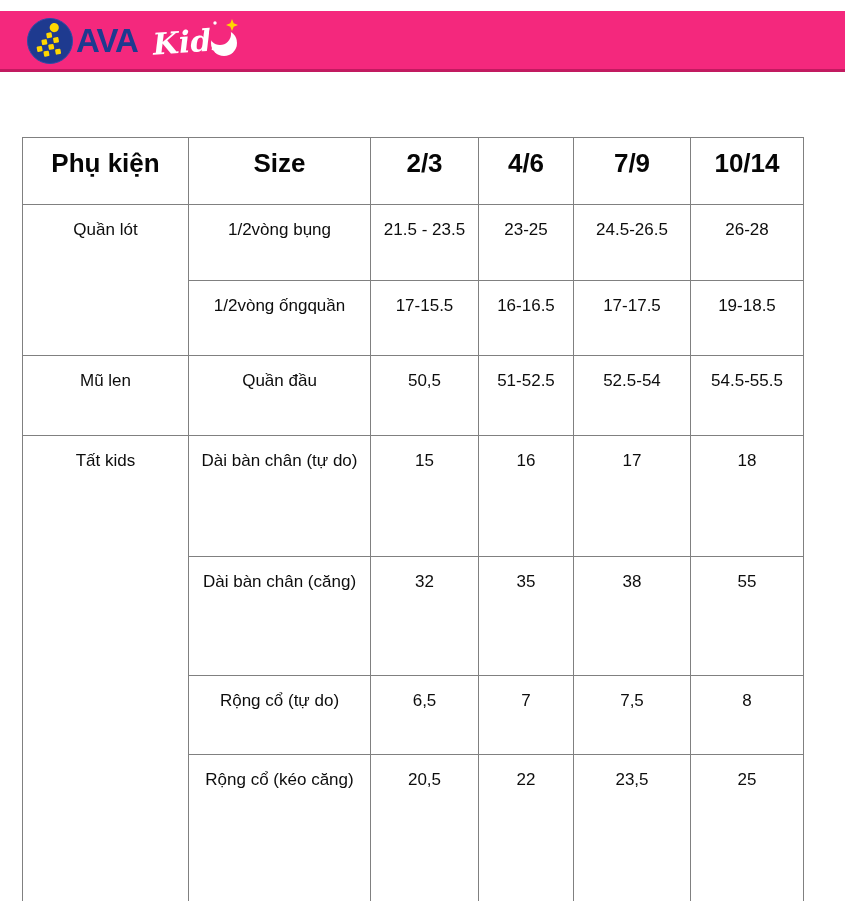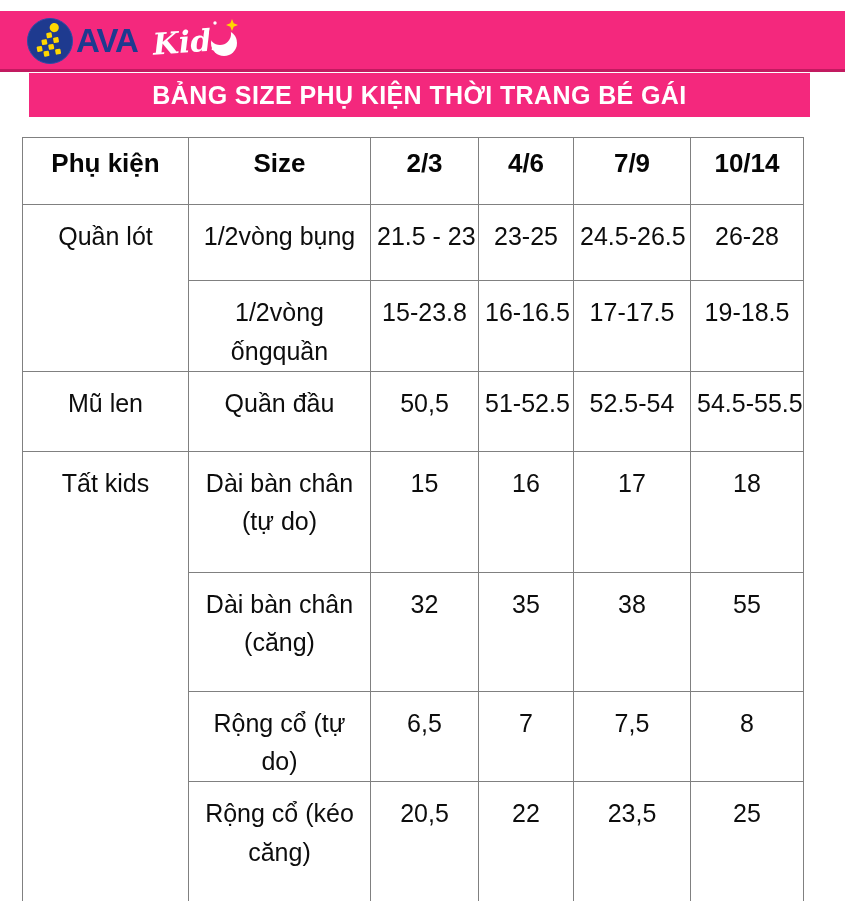--- a/index.html
+++ b/index.html
@@ -28,21 +28,21 @@
   }
   table.size-table th,
   table.size-table td{
     border:1px solid #808080;vertical-align:top;text-align:center;
     padding:12px 6px 0 6px;overflow:hidden;
   }
   table.size-table th{
     font-size:26px;font-weight:bold;padding-top:10px;color:#060606;
   }
   table.size-table td{
-    font-size:25px;line-height:1.55;color:#0d0d0d;
+    font-size:17px;line-height:1.55;color:#0d0d0d;
   }
   td.num{padding-left:2px;padding-right:2px;white-space:nowrap;}
   tr.rh {height:67px;}
   tr.r1 {height:76px;}
   tr.r2 {height:75px;}
   tr.r3 {height:80px;}
   tr.r4 {height:121px;}
   tr.r5 {height:119px;}
   tr.r6 {height:79px;}
   tr.r7 {height:150px;}
@@ -77,23 +77,20 @@
           <circle cx="197" cy="27" r="13" fill="#ffffff"></circle>
           <circle cx="193" cy="18" r="11" fill="#F4287D"></circle>
         </g>
 
         <polygon points="205,3 206.7,7.3 211,9 206.7,10.7 205,15 203.3,10.7 199,9 203.3,7.3" fill="#FFD700"></polygon>
         <circle cx="188" cy="7" r="1.7" fill="#ffffff"></circle>
       </svg>
     </div>
   </header>
 
-  <div class="banner">
-    <span>BẢNG SIZE PHỤ KIỆN THỜI TRANG BÉ GÁI</span>
-  </div>
 
   <table class="size-table">
     <colgroup>
       <col style="width:166px">
         <col style="width:182px">
         <col style="width:108px">
       <col style="width:95px">
         <col style="width:117px">
         <col style="width:113px">
     </colgroup>
@@ -111,21 +108,21 @@
       <tr class="r1">
         <td rowspan="2">Quần lót</td>
         <td>1/2vòng bụng</td>
         <td class="num">21.5 - 23.5</td>
         <td class="num">23-25</td>
         <td class="num">24.5-26.5</td>
         <td class="num">26-28</td>
       </tr>
       <tr class="r2">
         <td>1/2vòng ốngquần</td>
-        <td class="num">15-23.8</td>
+        <td class="num">17-15.5</td>
         <td class="num">16-16.5</td>
         <td class="num">17-17.5</td>
         <td class="num">19-18.5</td>
       </tr>
       <tr class="r3">
         <td>Mũ len</td>
         <td>Quần đầu</td>
         <td class="num">50,5</td>
         <td class="num">51-52.5</td>
         <td class="num">52.5-54</td>

